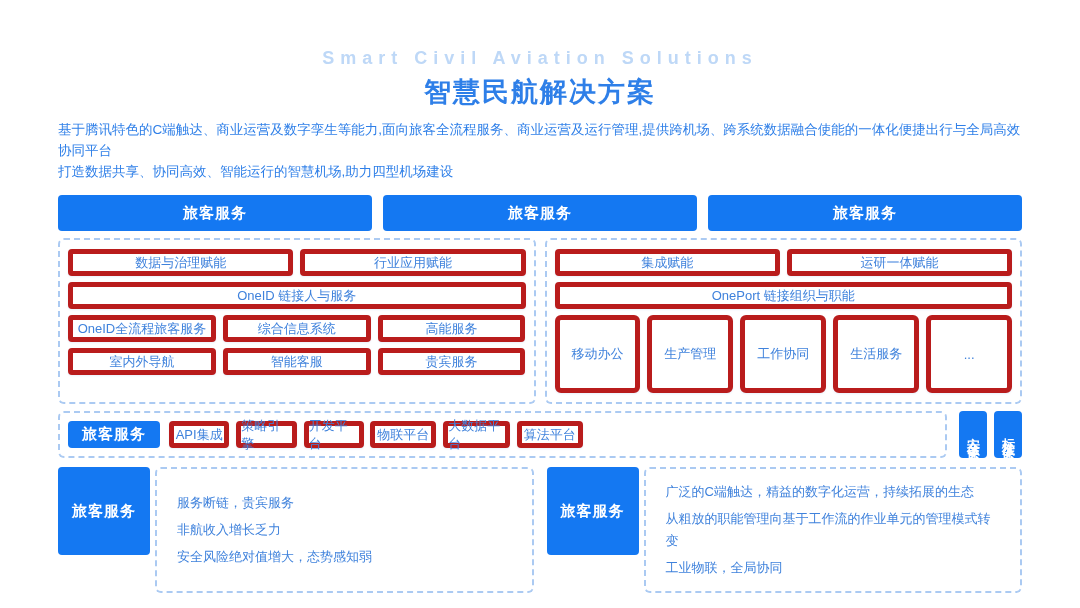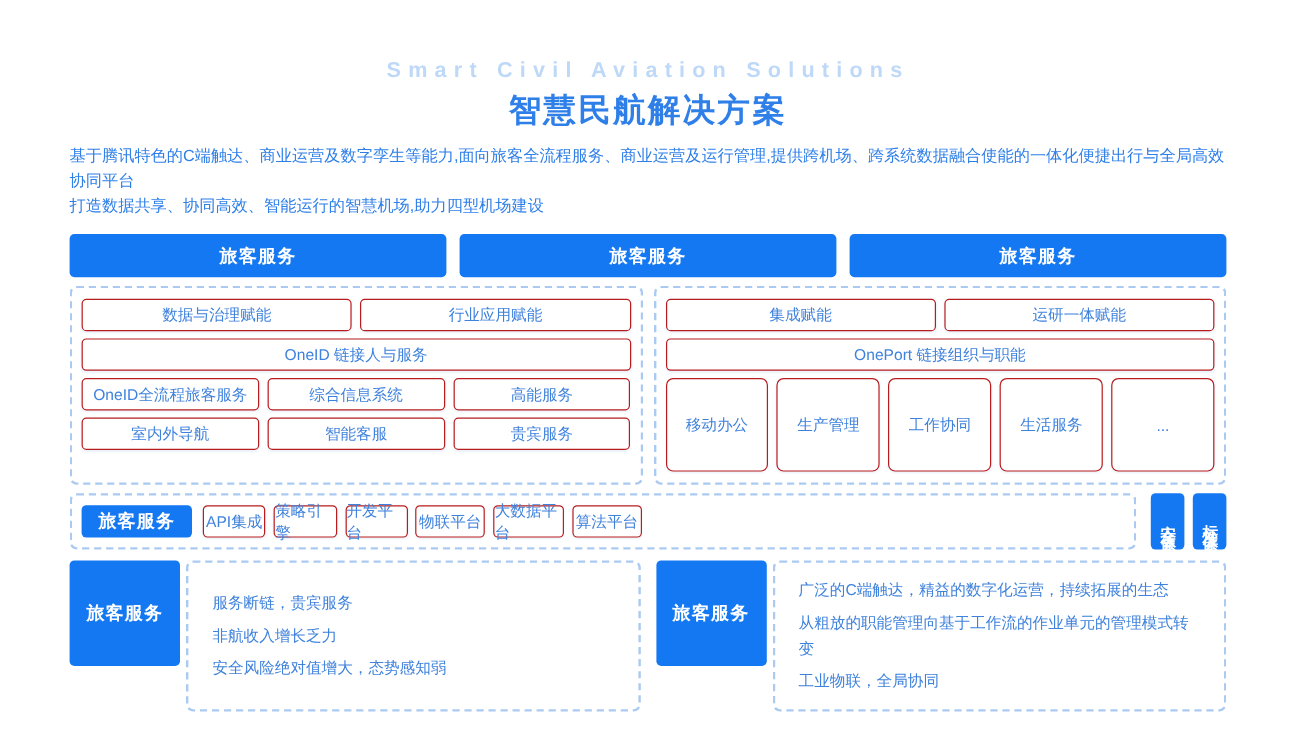--- a/index.html
+++ b/index.html
@@ -15,21 +15,21 @@
   
   .top-bars { display: grid; grid-template-columns: 1fr 1fr 1fr; gap: 11px; margin-top: 13px; }
   .solid-bar { background: #1478f2; color: #ffffff; font-size: 15px; font-weight: bold; letter-spacing: 1px;
                height: 36px; border-radius: 4px; display: flex; align-items: center; justify-content: center; }
 
   
   .panels { display: flex; gap: 9px; margin-top: 7px; }
   .dashed { border: 2px dashed #abcaf2; border-radius: 6px; }
   .panel { flex: 1; padding: 9px 8px; display: flex; flex-direction: column; gap: 6px; }
   .prow { display: flex; gap: 7px; }
-  .box { flex: 1; background: #ffffff; border: 1px solid #b91c1c; border-radius: 4px; color: #3f82dc;
+  .box { flex: 1; background: #ffffff; border: 5px solid #b91c1c; border-radius: 4px; color: #3f82dc;
          font-size: 13px; height: 27px; display: flex; align-items: center; justify-content: center;
          box-shadow: 0 1px 2px rgba(80,140,220,0.12); }
   .box.tall { height: 78px; border-radius: 6px; }
 
   
   .middle { display: flex; margin-top: 7px; align-items: stretch; }
   .mid-dashed { flex: 1; padding: 8px; display: flex; gap: 9px; }
   .blue-label { background: #1478f2; color: #ffffff; font-size: 15px; font-weight: bold; letter-spacing: 1px;
                 border-radius: 4px; width: 92px; flex: none; display: flex; align-items: center; justify-content: center; }
   .mid-grid { flex: 1; display: flex; flex-direction: row; gap: 6px; }

